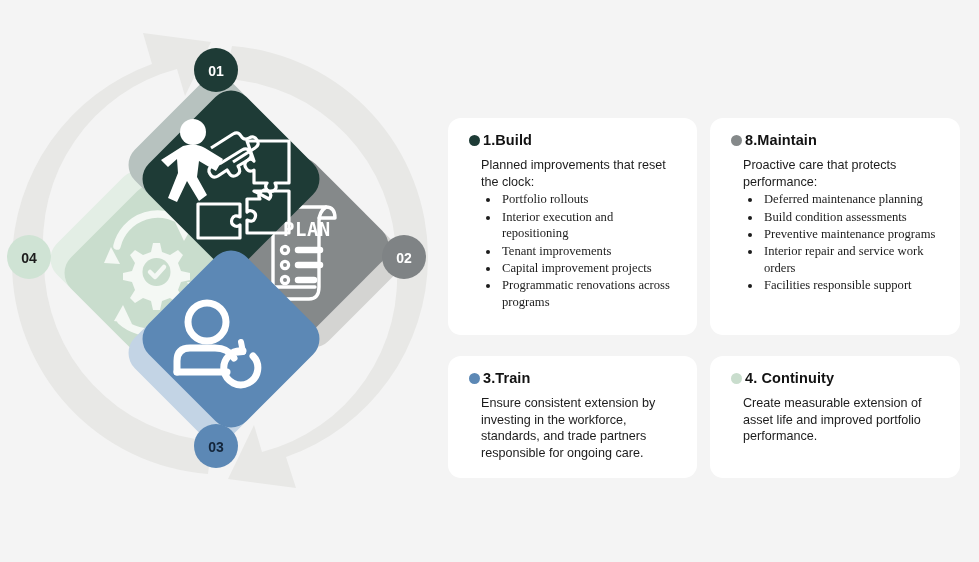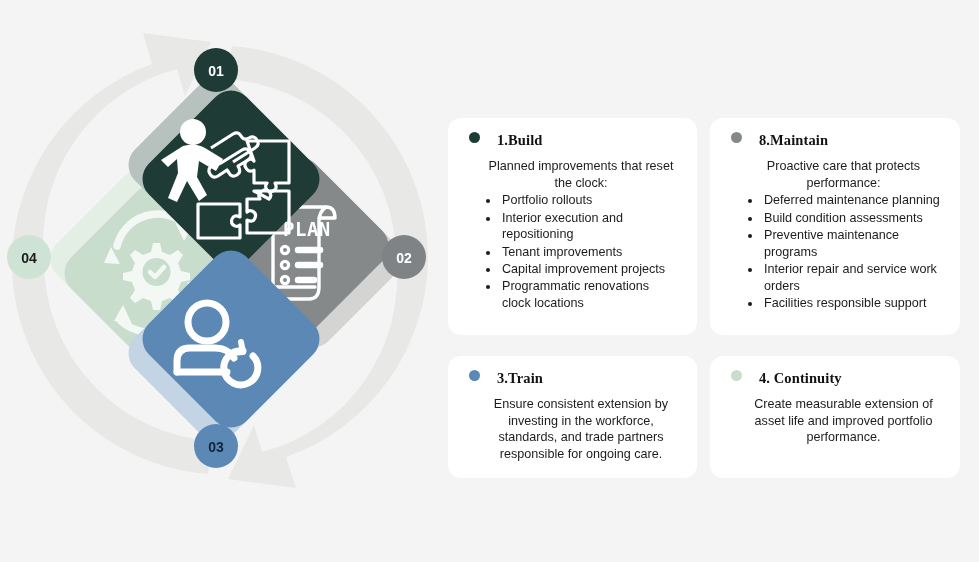--- a/index.html
+++ b/index.html
@@ -44,24 +44,23 @@
     box-sizing: border-box;
     padding: 14px 16px 14px 16px;
   }
   .card-r1 { top: 0; height: 217px; }
   .card-r2 { top: 238px; height: 122px; }
   .card-c1 { left: 0; width: 249px; }
   .card-c2 { left: 262px; width: 250px; }
 
   .card-head {
     display: flex;
-    align-items: flex-start;
-    gap: 17px;
+    align-items: center;
+    gap: 3px;
     margin: 0 0 9px 5px;
-    font-family: Liberation Serif, serif;
   }
   .head-dot {
     width: 11px;
     height: 11px;
     border-radius: 50%;
     flex: 0 0 auto;
   }
   .card-title {
     font-size: 14.5px;
     font-weight: bold;
@@ -69,26 +68,26 @@
     letter-spacing: 0.1px;
   }
   .card-body {
     font-size: 12.6px;
     line-height: 1.33;
     color: #1c1c1c;
     margin-left: 17px;
   }
   .card-body p {
     margin: 0;
-    text-align: center;
   }
   ul.bullets {
     margin: 1px 0 0 0;
     padding-left: 19px;
     list-style: disc;
+    font-family: Liberation Serif, serif;
   }
   ul.bullets li {
     margin: 0 0 0.5px 0;
     padding-left: 2px;
   }
 </style>
 </head>
 <body>
 
 <div id="cycle-diagram">
@@ -262,21 +261,21 @@
       <span class="head-dot" style="background:#1e3b36"></span>
       <span class="card-title">1.Build</span>
     </div>
     <div class="card-body">
       <p>Planned improvements that reset the clock:</p>
       <ul class="bullets">
         <li>Portfolio rollouts</li>
         <li>Interior execution and repositioning</li>
         <li>Tenant improvements</li>
         <li>Capital improvement projects</li>
-        <li>Programmatic renovations clock locations</li>
+        <li>Programmatic renovations across programs</li>
       </ul>
     </div>
   </div>
 
   <div class="card card-r1 card-c2">
     <div class="card-head">
       <span class="head-dot" style="background:#85898a"></span>
       <span class="card-title">8.Maintain</span>
     </div>
     <div class="card-body">

